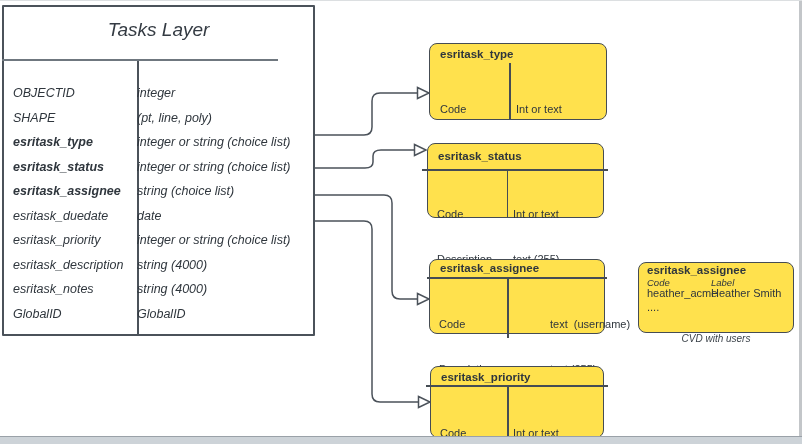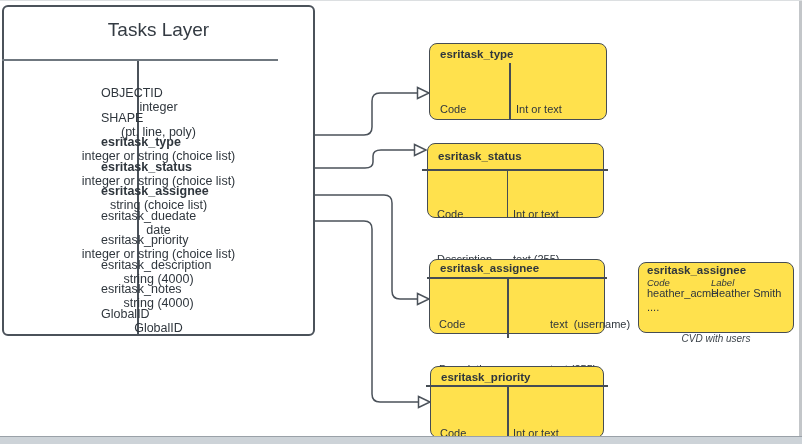--- a/index.html
+++ b/index.html
@@ -8,27 +8,27 @@
     font-family:"Liberation Sans",sans-serif;color:#2f363d;
     border-top:1px solid #dcdfe1;box-sizing:border-box;
   }
   
   .edge-right{position:absolute;top:0;right:0;bottom:0;width:3px;background:#c3c6c9;}
   .edge-bottom{position:absolute;left:0;right:0;bottom:0;height:7px;background:#cdd3d8;border-top:1.5px solid #9aa1a8;}
 
   
   .tasks-table{
     position:absolute;left:2px;top:4px;width:313px;height:331px;box-sizing:border-box;
-    background:#fff;border:2px solid #4b525a;border-radius:6px;
+    background:#fff;border:2px solid #4b525a;border-radius:1px;font-style:italic;
   }
   .tasks-title{position:absolute;top:12px;left:0;width:100%;text-align:center;font-size:19px;color:#343b43;}
   .title-divider{position:absolute;top:52px;left:-2px;width:276px;height:2px;background:#6f777f;}
   .col-divider{position:absolute;left:133px;top:54px;bottom:0;width:2px;background:#4b525a;}
   .rows{position:absolute;top:79px;left:0;right:0;}
-  .trow{display:flex;height:24.5px;align-items:center;font-size:12.5px;flex-direction:column;}
+  .trow{display:flex;height:24.5px;font-size:12.5px;}
   .tname{width:133px;box-sizing:border-box;padding-left:9px;}
   .ttype{}
   .bold{font-weight:bold;}
 
   
   .cbox{
     position:absolute;box-sizing:border-box;background:#ffe14d;
     border:1.5px solid #454c54;border-radius:8px;overflow:visible;
   }
   .cbox-title{position:absolute;left:10px;font-size:11.5px;font-weight:bold;white-space:nowrap;}

